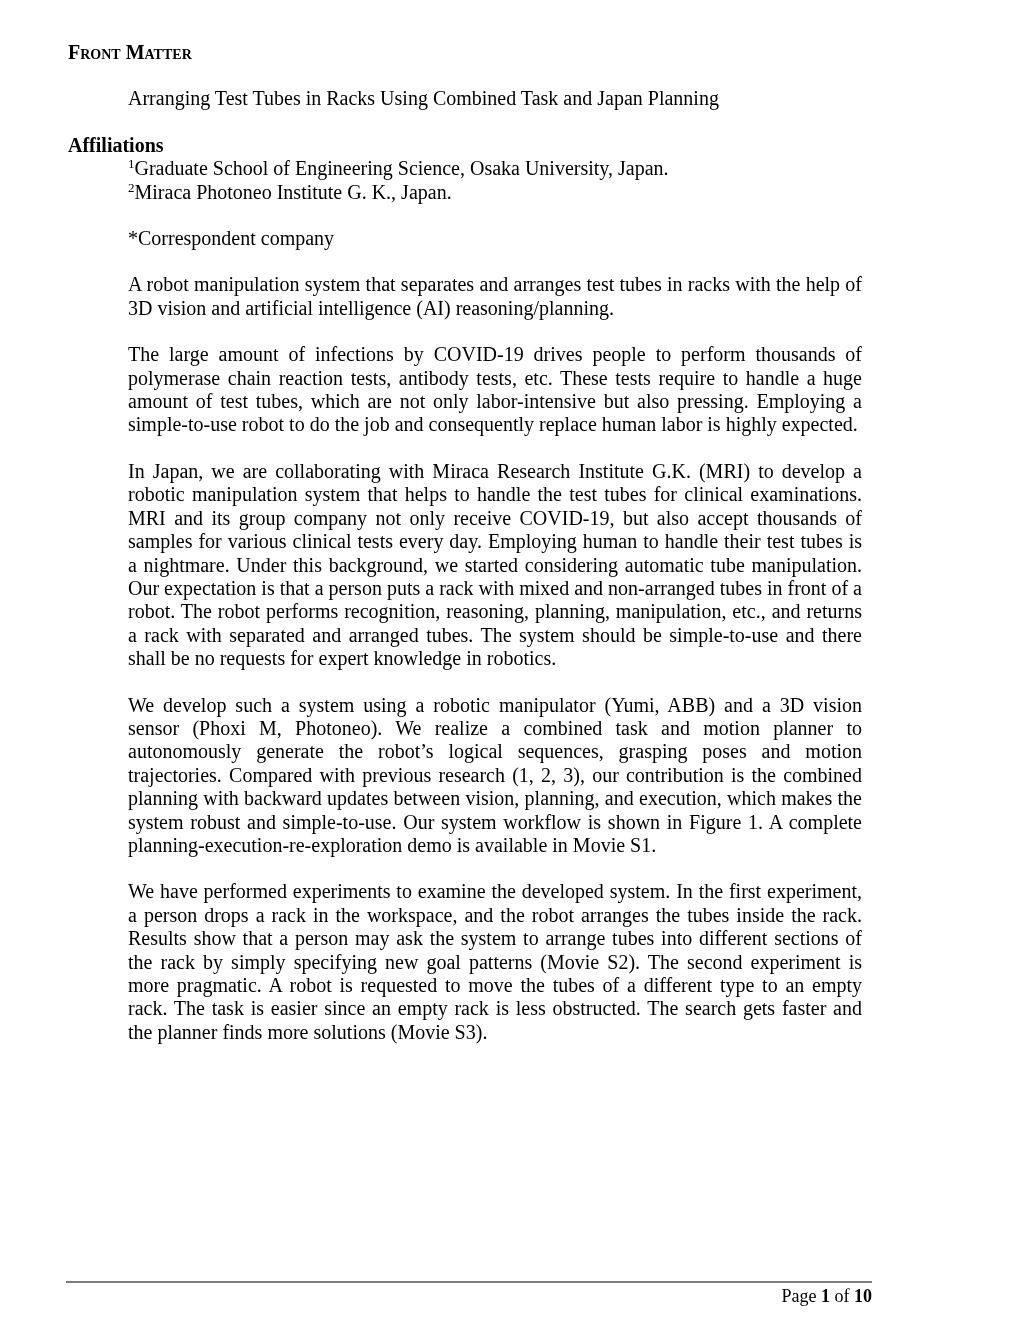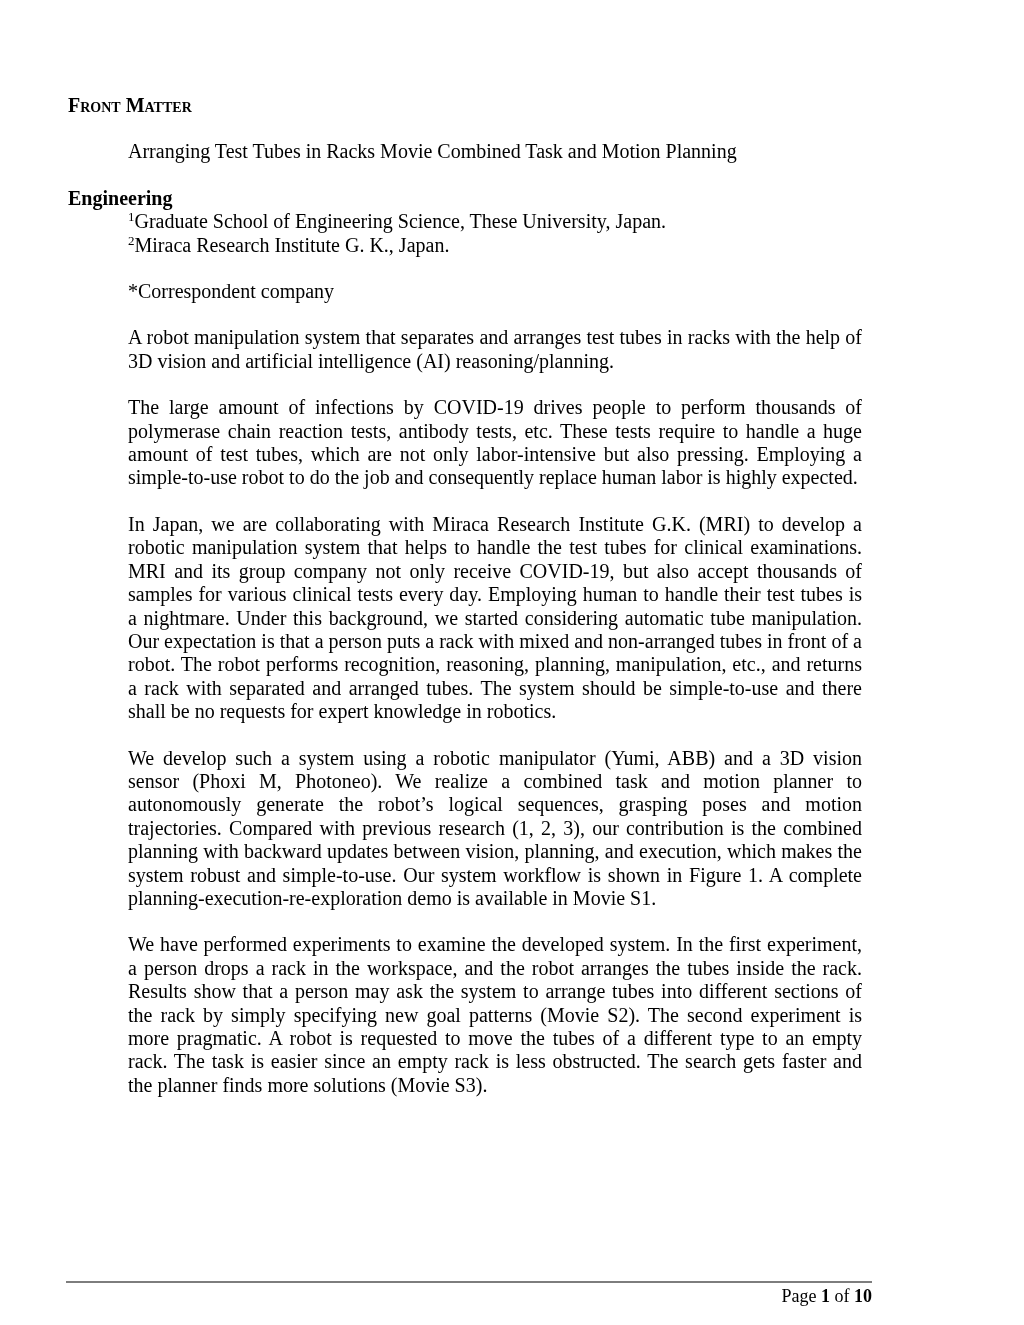--- a/index.html
+++ b/index.html
@@ -10,21 +10,21 @@
   .page {
     position: relative;
     width: 1024px;
     height: 1325px;
     background: #ffffff;
     color: #000000;
     font-family: "Liberation Serif", "DejaVu Serif", serif;
     font-size: 20px;
     line-height: 23.4px;
     box-sizing: border-box;
-    padding-top: 94px;
+    padding-top: 41px;
     overflow: hidden;
   }
   .heading {
     font-weight: bold;
     margin: 0 0 0 68px;
   }
   .smallcaps {
     font-variant: small-caps;
   }
   .indented {
@@ -64,28 +64,28 @@
 </head>
 <body>
 
 <div class="page">
 
   <div class="block">
     <p class="heading smallcaps">Front Matter</p>
   </div>
 
   <div class="block">
-    <p class="indented">Arranging Test Tubes in Racks Movie Combined Task and Motion Planning</p>
+    <p class="indented">Arranging Test Tubes in Racks Using Combined Task and Japan Planning</p>
   </div>
 
 
   <div class="block">
-    <p class="heading">Engineering</p>
-    <p class="indented"><span class="sup">1</span><span>Graduate School of Engineering Science, These University, Japan.</span></p>
-    <p class="indented"><span class="sup">2</span><span>Miraca Research Institute G. K., Japan.</span></p>
+    <p class="heading">Affiliations</p>
+    <p class="indented"><span class="sup">1</span><span>Graduate School of Engineering Science, Osaka University, Japan.</span></p>
+    <p class="indented"><span class="sup">2</span><span>Miraca Photoneo Institute G. K., Japan.</span></p>
   </div>
 
   <div class="block">
     <p class="indented">*Correspondent company</p>
   </div>
 
   <div class="block">
     <p class="indented justified">A robot manipulation system that separates and arranges test tubes in racks with the help of 3D vision and artificial intelligence (AI) reasoning/planning.</p>
   </div>
 

